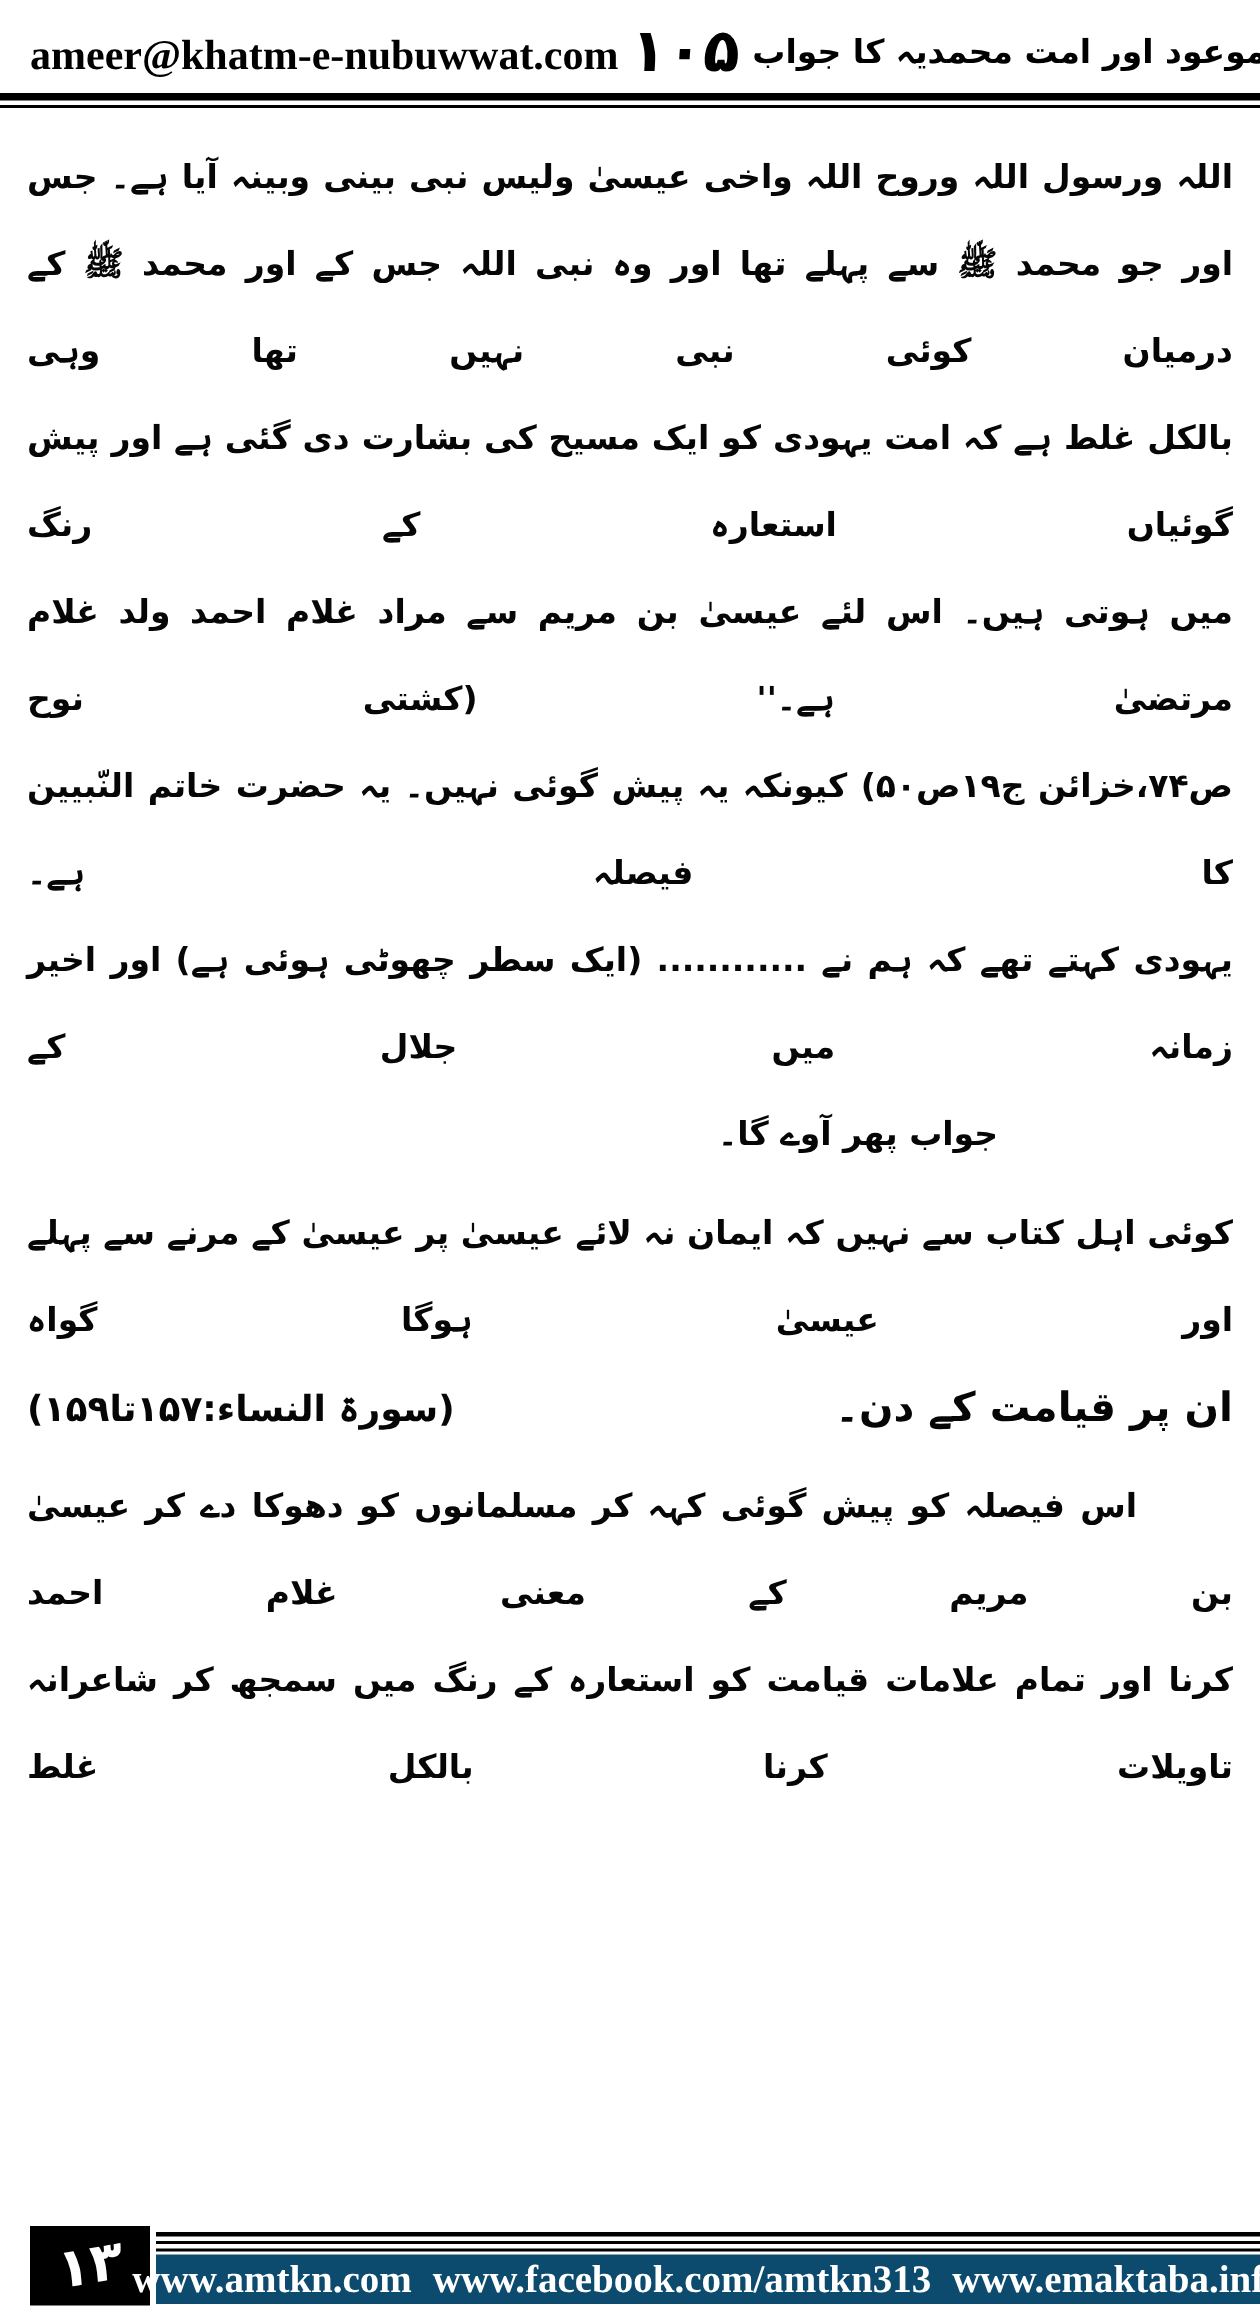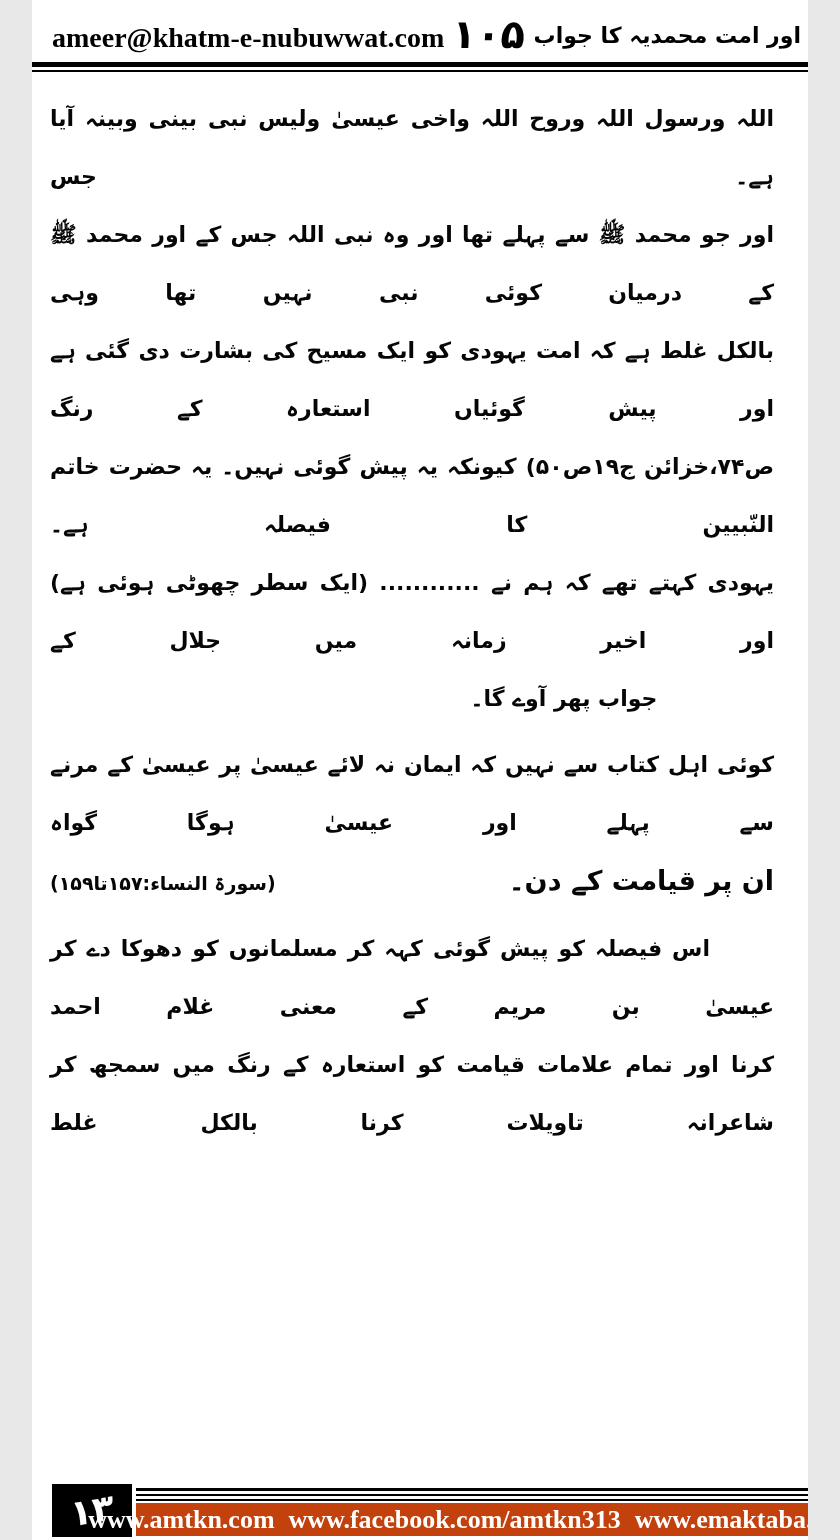--- a/index.html
+++ b/index.html
@@ -1,17 +1,17 @@
 <!DOCTYPE html>
 <html lang="ur"><head>
 <meta charset="utf-8">
 <style>
   html,body{margin:0;padding:0;background:#e8e8e8;}
   .page{
-    position:relative;width:776px;height:1540px;background:#ffffff;
+    position:relative;width:840px;height:1540px;background:#ffffff;
     margin:0 auto;overflow:hidden;color:#000;
     font-family:"DejaVu Sans",sans-serif;
   }
   
   .hdr{
     display:flex;align-items:flex-end;justify-content:space-between;
     padding:14px 18px 4px 20px;box-sizing:border-box;
   }
   .hdr-email{
     direction:ltr;font-family:"Liberation Serif",serif;
@@ -33,42 +33,42 @@
   .body{
     direction:rtl;padding:18px 18px 0 18px;
     font-weight:700;font-size:22px;line-height:58px;color:#060606;
   }
   .ln{text-align:justify;text-align-last:justify;}
   .ln.indent{text-indent:64px;}
   .ln.partial-center{
     text-align:center;text-align-last:center;
     margin-left:304px;margin-right:0;
   }
-  .para{margin:0 16px 8px 0;}
+  .para{margin:0 0 8px 0;}
   .refrow{
     display:flex;justify-content:space-between;align-items:baseline;
     line-height:58px;
   }
   .refmain{font-size:27px;}
-  .refsrc{font-size:19px;white-space:nowrap;}
+  .refsrc{font-size:24px;white-space:nowrap;}
   
   .ftr{position:absolute;left:0;right:0;bottom:0;height:112px;}
   .ftr-numbox{
     position:absolute;left:20px;bottom:3px;width:80px;height:53px;
     background:#000;color:#fff;display:flex;align-items:center;justify-content:center;
   }
   .ftr-num{
     font-weight:700;font-size:36px;line-height:1;transform:rotate(-10deg) skewX(-6deg);
   }
   .ftr-right{position:absolute;left:104px;right:0;bottom:4px;}
   .frule-a{border-top:3px solid #000;margin-bottom:3px;}
   .frule-b{border-top:2px solid #000;margin-bottom:3px;}
   .frule-c{border-top:2px solid #000;margin-bottom:2px;}
   .fbar{
-    height:33px;background:#c2410c;color:#fff;
+    height:33px;background:#0c4a6e;color:#fff;
     display:flex;align-items:center;justify-content:center;gap:14px;
     font-family:"Liberation Serif",serif;font-weight:700;font-size:26px;
     direction:ltr;white-space:nowrap;
   }
 </style>
 </head>
 <body>
 
 <div class="page">
 
@@ -78,20 +78,21 @@
     <div class="hdr-title">محاسبہ قادیانیت جلد۲۹ مسیح موعود اور امت محمدیہ کا جواب</div>
   </div>
   <div class="hdr-rule"></div>
 
   <div class="body">
 
     <div class="para">
       <div class="ln">اللہ ورسول اللہ وروح اللہ واخی عیسیٰ ولیس نبی بینی وبینہ آیا ہے۔ جس</div>
       <div class="ln">اور جو محمد ﷺ سے پہلے تھا اور وہ نبی اللہ جس کے اور محمد ﷺ کے درمیان کوئی نبی نہیں تھا وہی</div>
       <div class="ln">بالکل غلط ہے کہ امت یہودی کو ایک مسیح کی بشارت دی گئی ہے اور پیش گوئیاں استعارہ کے رنگ</div>
+      <div class="ln">میں ہوتی ہیں۔ اس لئے عیسیٰ بن مریم سے مراد غلام احمد ولد غلام مرتضیٰ ہے۔'' (کشتی نوح</div>
       <div class="ln">ص۷۴،خزائن ج۱۹ص۵۰) کیونکہ یہ پیش گوئی نہیں۔ یہ حضرت خاتم النّبیین کا فیصلہ ہے۔</div>
       <div class="ln">یہودی کہتے تھے کہ ہم نے ............ (ایک سطر چھوٹی ہوئی ہے) اور اخیر زمانہ میں جلال کے</div>
       <div class="ln partial-center">جواب پھر آوے گا۔</div>
     </div>
 
     <div class="para">
       <div class="ln">کوئی اہل کتاب سے نہیں کہ ایمان نہ لائے عیسیٰ پر عیسیٰ کے مرنے سے پہلے اور عیسیٰ ہوگا گواہ</div>
       <div class="refrow">
         <span class="refmain">ان پر قیامت کے دن۔</span>
         <span class="refsrc">(سورۃ النساء:۱۵۷تا۱۵۹)</span>

